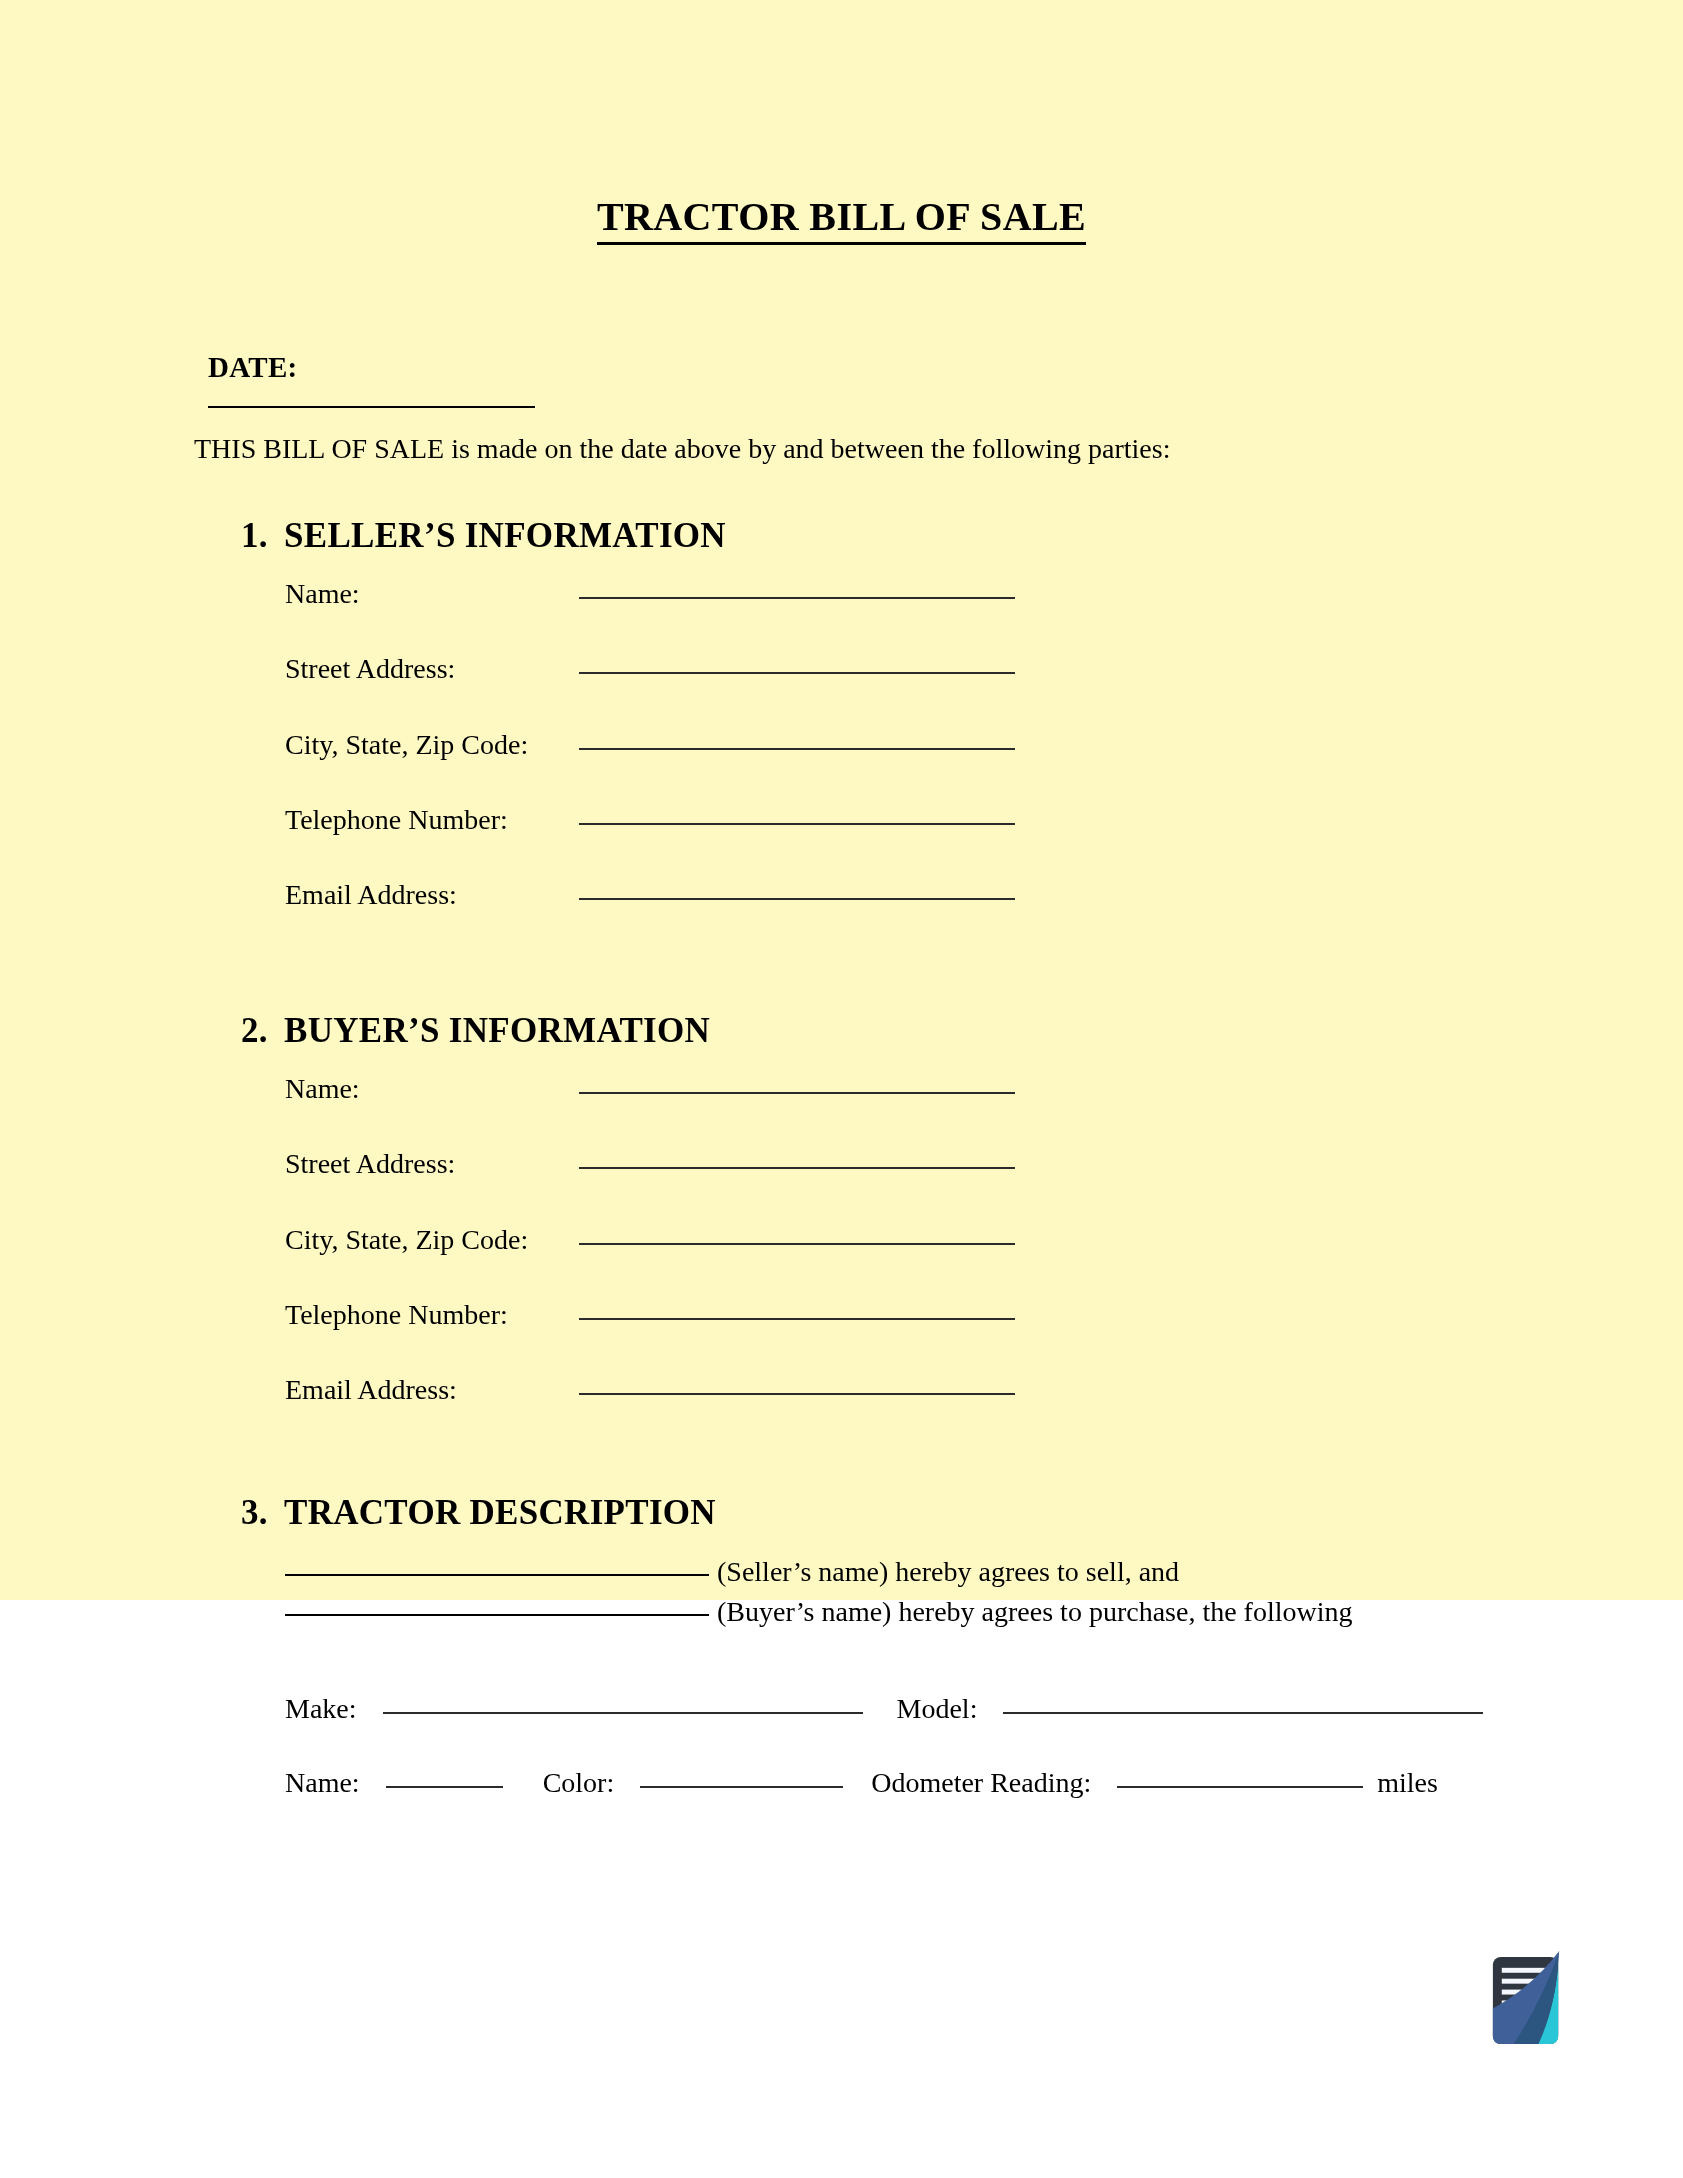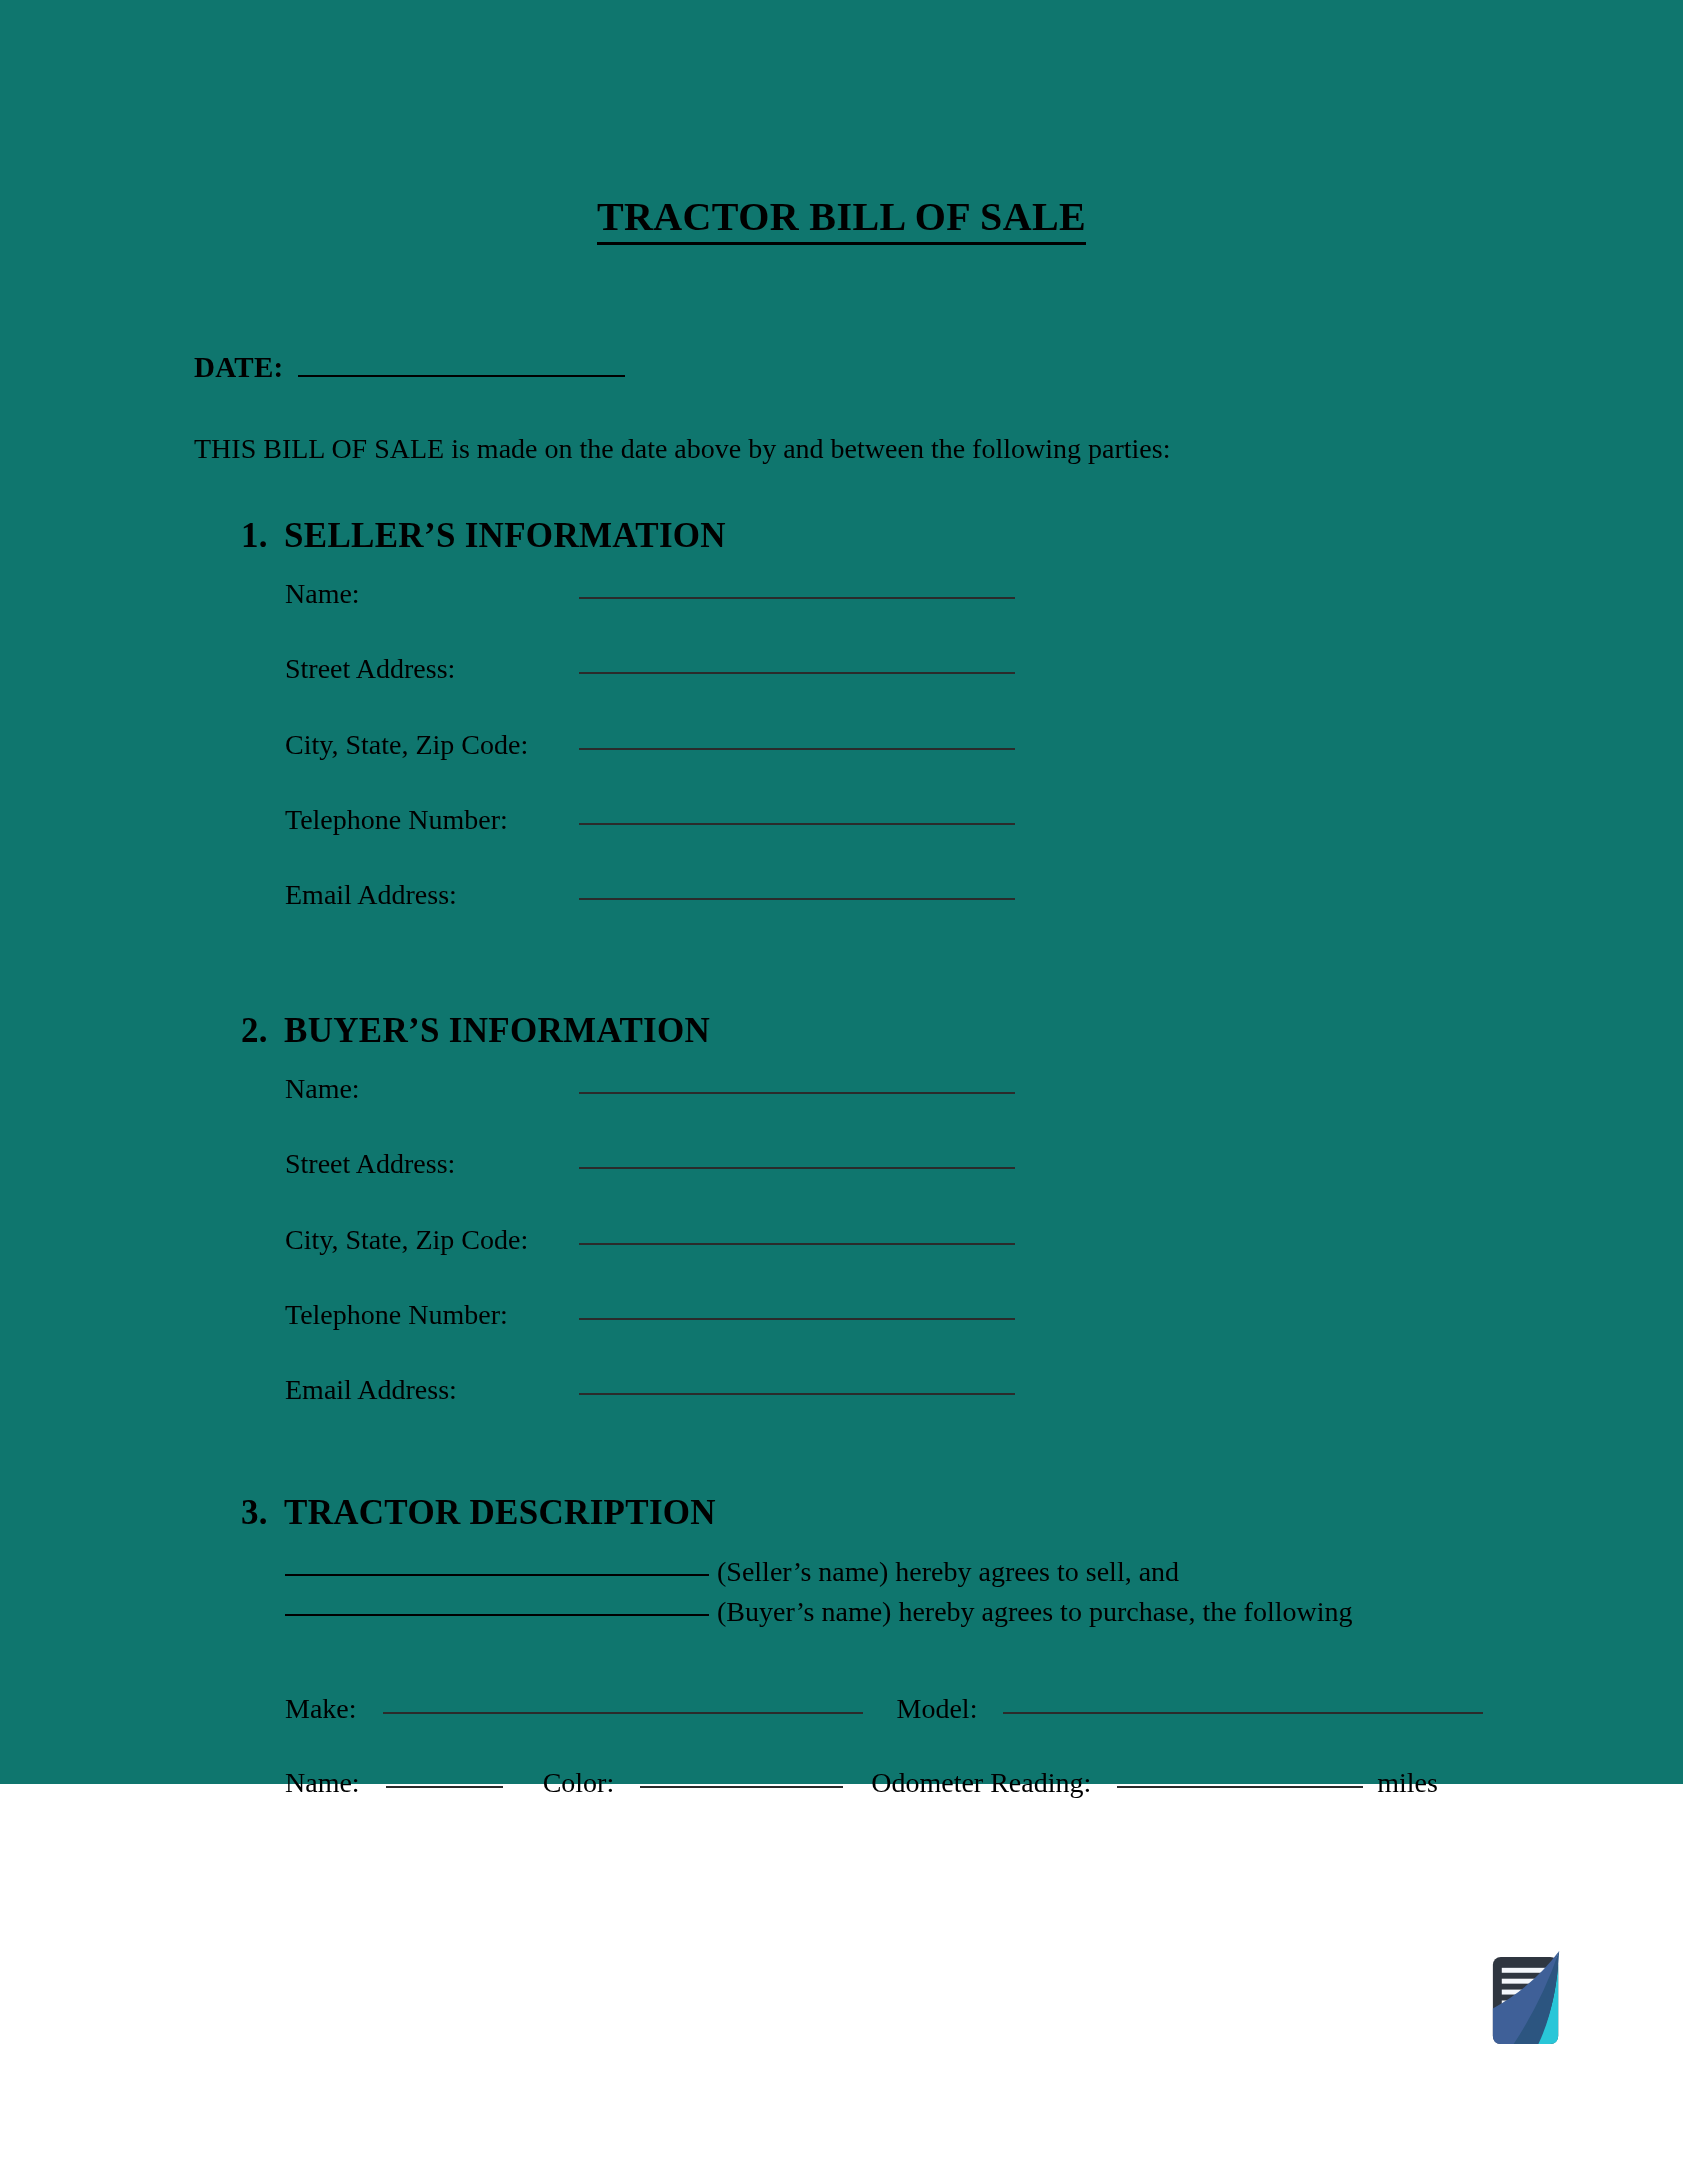--- a/index.html
+++ b/index.html
@@ -14,22 +14,22 @@
     font-family: "Liberation Serif", "DejaVu Serif", serif;
     color: #000000;
     position: relative;
     overflow: hidden;
   }
 
   .page {
     position: absolute;
     top: 0; left: 0;
     width: 1683px;
-    height: 1784px;
-    background: #0f766e;
+    height: 1600px;
+    background: #fef9c3;
   }
 
   
   .doc-title {
     position: absolute;
     top: 193px;
     left: 0;
     width: 1683px;
     text-align: center;
     font-size: 40px;
@@ -43,20 +43,21 @@
   }
 
   
   .date-row {
     position: absolute;
     top: 351px;
     left: 194px;
     font-size: 29px;
     display: flex;
     align-items: baseline;
+    flex-direction: column;
   }
   .date-label {
     font-weight: bold;
     letter-spacing: 0.3px;
   }
   .date-rule {
     display: inline-block;
     width: 327px;
     border-bottom: 2px solid #000;
     margin-left: 14px;

